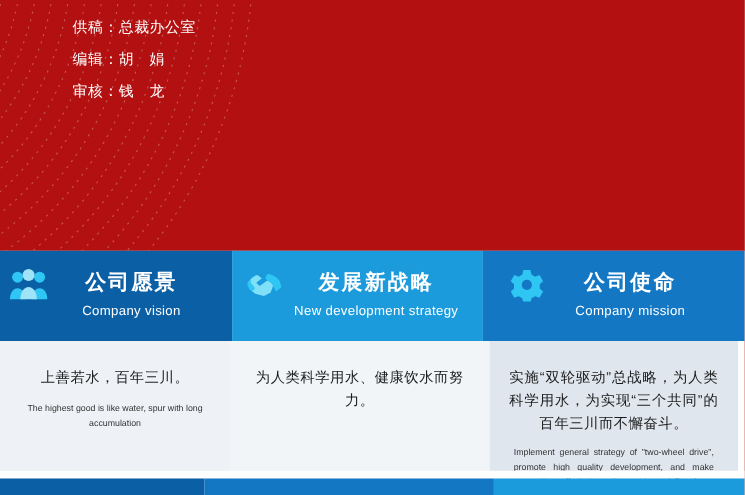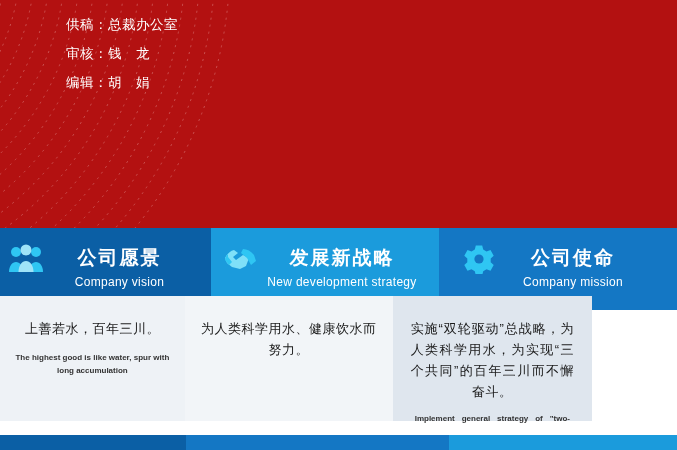--- a/index.html
+++ b/index.html
@@ -101,22 +101,22 @@
     letter-spacing: 0.3px;
     margin-left: 28px;
     line-height: 20px;
   }
   .band-col.c2 .band-sub { margin-left: 30px; }
   .band-col.c3 .band-sub { margin-left: 34px; }
 
   
   .panels {
     position: absolute;
-    left: 0; top: 296px;
-    width: 592px;
+    left: 0; top: 310px;
+    width: 671px;
     height: 125px;
     display: flex;
   }
   .panel {
     position: relative;
     height: 125px;
     padding: 22px 14px 0 14px;
     box-sizing: border-box;
     text-align: center;
   }
@@ -133,21 +133,20 @@
   .panel.p3 .panel-cn {
     text-align: justify;
     text-align-last: center;
     padding: 0 4px;
   }
   .panel-en {
     margin-top: 12px;
     font-size: 8px;
     color: #333333;
     line-height: 13px;
-    font-weight: bold;
   }
   .panel.p3 .panel-en {
     margin-top: 10px;
     text-align: justify;
     text-align-last: center;
     padding: 0 8px;
   }
 
   
   .bottom {
@@ -194,22 +193,22 @@
         <circle cx="40" cy="40" r="360"></circle>
         <circle cx="40" cy="40" r="375"></circle>
         <circle cx="40" cy="40" r="390"></circle>
         <circle cx="40" cy="40" r="405"></circle>
         <circle cx="40" cy="40" r="420"></circle>
       </g>
     </svg>
 
     <div class="credits">
       <div class="credit-line">供稿：总裁办公室</div>
+      <div class="credit-line">编辑：胡　娟</div>
       <div class="credit-line">审核：钱　龙</div>
-      <div class="credit-line">编辑：胡　娟</div>
     </div>
   </div>
 
   <div class="band">
 
     <div class="band-col c1">
       <svg class="band-icon" viewBox="0 0 36 30">
         <g fill="#2fc6f3">
           <circle cx="8" cy="8" r="5"></circle>
           <path d="M1 28c0-6 3.2-10 7-10s7 4 7 10z"></path>

